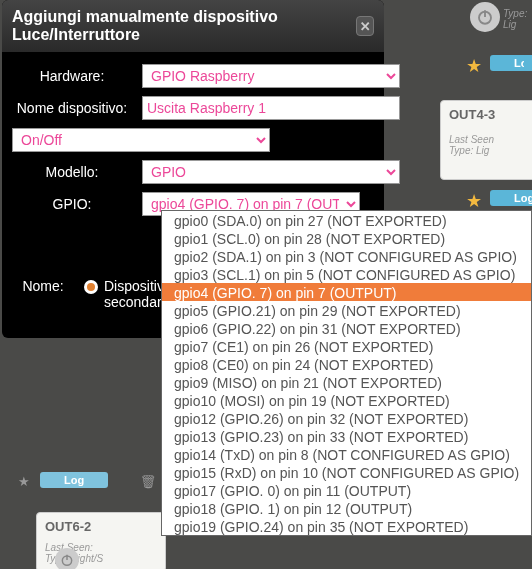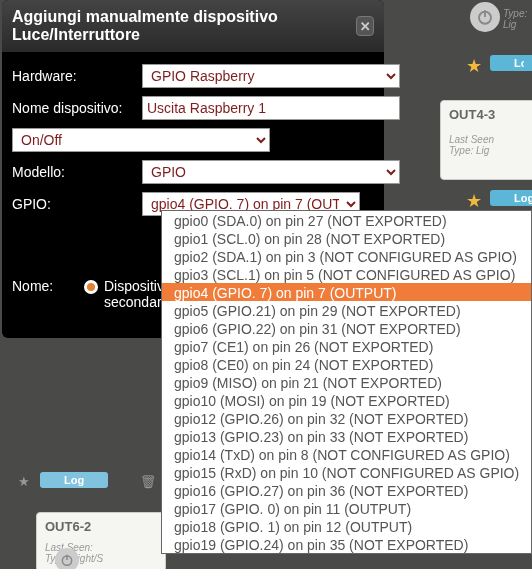--- a/index.html
+++ b/index.html
@@ -92,37 +92,37 @@
     padding: 12px 10px 0 10px;
   }
   .form-row {
     display: flex;
     align-items: center;
     margin-bottom: 8px;
   }
   .form-row.top { align-items: flex-start; }
   .form-label {
     flex: 0 0 130px;
-    text-align: left;
+    text-align: center;
     padding-right: 10px;
     font-size: 14px;
     color: #fff;
     line-height: 1.15;
   }
   .form-ctrl {
     flex: 1;
   }
   .sel, .txt {
     width: 258px;
     height: 24px;
     background: #fff;
     border: 1px solid #999;
     font-size: 14px;
     padding: 0 4px;
-    color: #7f1d1d;
+    color: #ec4899;
   }
   .sel {
     appearance: auto;
   }
   .radio-row { display: flex; align-items: flex-start; gap: 6px; }
   .radio-dot {
     width: 14px; height: 14px; border-radius: 50%;
     background: #fff; display: inline-flex; align-items:center; justify-content:center;
     margin-top: 2px;
   }
@@ -272,17 +272,16 @@
     <div class="opt">gpio5 (GPIO.21) on pin 29 (NOT EXPORTED)</div>
     <div class="opt">gpio6 (GPIO.22) on pin 31 (NOT EXPORTED)</div>
     <div class="opt">gpio7 (CE1) on pin 26 (NOT EXPORTED)</div>
     <div class="opt">gpio8 (CE0) on pin 24 (NOT EXPORTED)</div>
     <div class="opt">gpio9 (MISO) on pin 21 (NOT EXPORTED)</div>
     <div class="opt">gpio10 (MOSI) on pin 19 (NOT EXPORTED)</div>
     <div class="opt">gpio12 (GPIO.26) on pin 32 (NOT EXPORTED)</div>
     <div class="opt">gpio13 (GPIO.23) on pin 33 (NOT EXPORTED)</div>
     <div class="opt">gpio14 (TxD) on pin 8 (NOT CONFIGURED AS GPIO)</div>
     <div class="opt">gpio15 (RxD) on pin 10 (NOT CONFIGURED AS GPIO)</div>
-    <div class="opt">gpio16 (GPIO.27) on pin 36 (NOT EXPORTED)</div>
     <div class="opt">gpio17 (GPIO. 0) on pin 11 (OUTPUT)</div>
     <div class="opt">gpio18 (GPIO. 1) on pin 12 (OUTPUT)</div>
     <div class="opt">gpio19 (GPIO.24) on pin 35 (NOT EXPORTED)</div>
   </div>
 
 </body></html>

